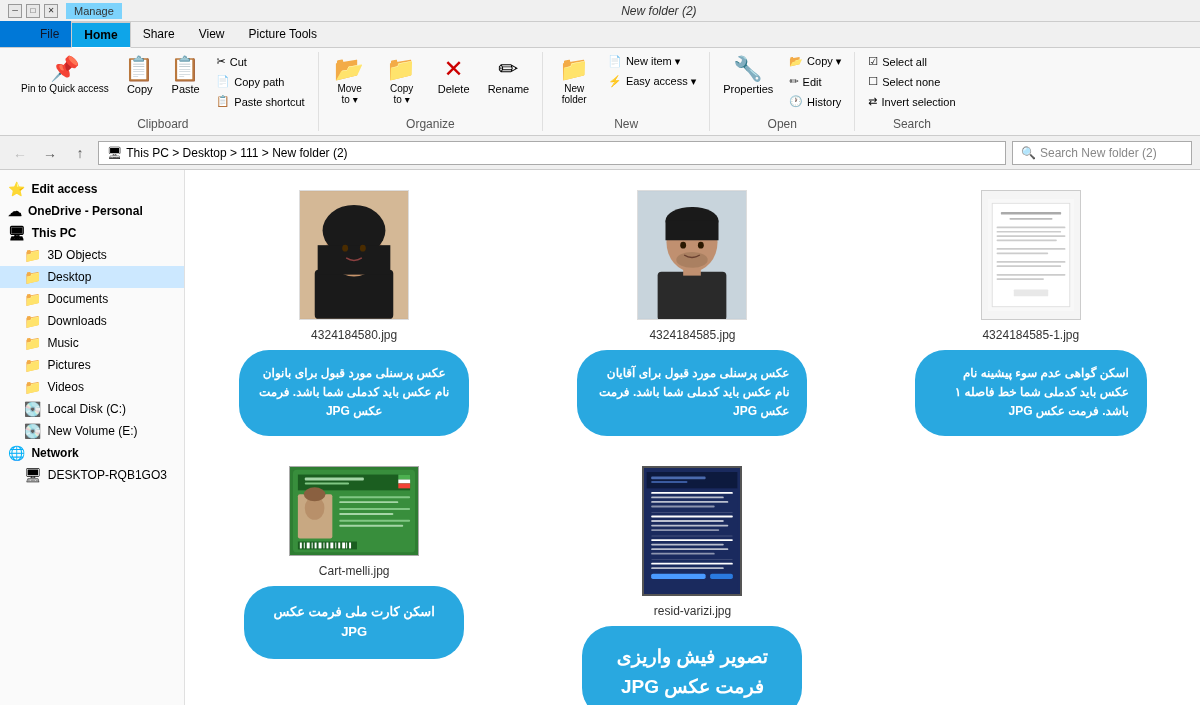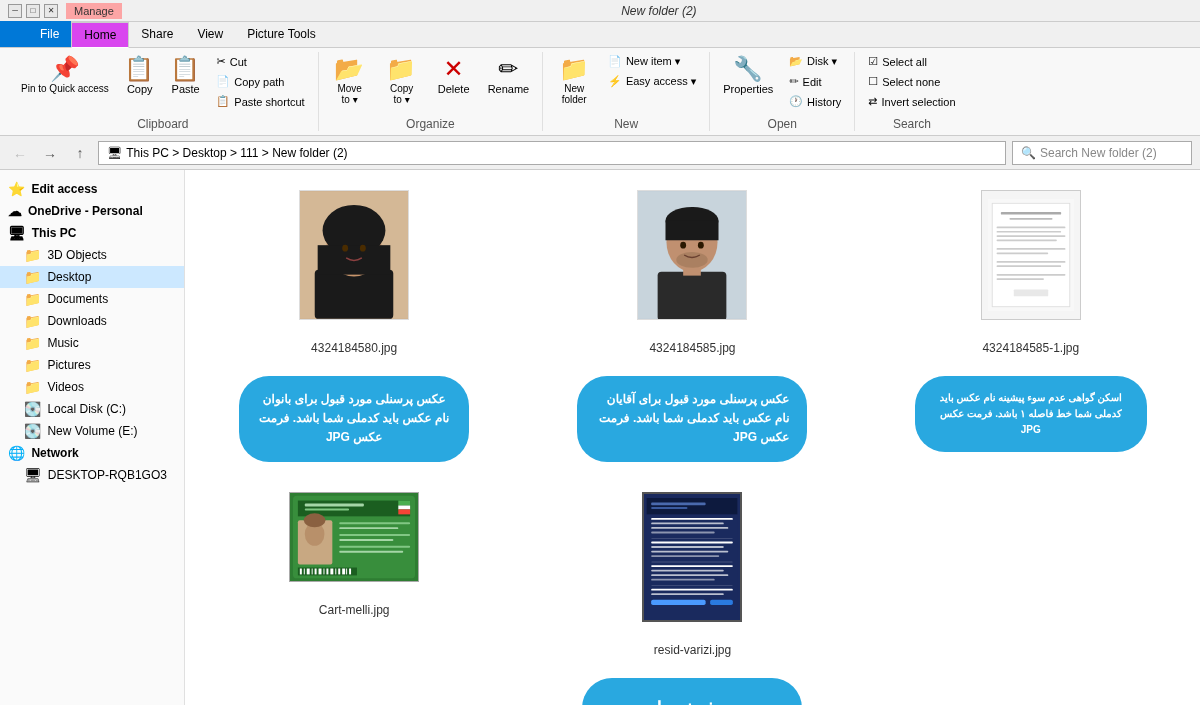--- a/index.html
+++ b/index.html
@@ -12,40 +12,40 @@
       display: flex;
       align-items: center;
       padding: 0 8px;
       border-bottom: 1px solid #ccc;
       font-size: 11px;
       color: #333;
     }
     .title-bar-icons { display: flex; gap: 4px; margin-right: 8px; }
     .title-bar-icon { width: 14px; height: 14px; border: 1px solid #999; display: flex; align-items: center; justify-content: center; font-size: 8px; cursor: pointer; background: #e8e8e8; }
     .title-bar-title { flex: 1; text-align: center; font-size: 12px; font-weight: normal; font-style: italic; }
-    .tab-manage { background: #fca5a5; padding: 2px 8px; font-size: 11px; margin-right: 4px; }
+    .tab-manage { background: #7dd3fc; padding: 2px 8px; font-size: 11px; margin-right: 4px; }
 
     
     .ribbon-tabs {
       background: #f0f0f0;
       display: flex;
       align-items: flex-end;
       height: 26px;
       border-bottom: 1px solid #ccc;
     }
     .ribbon-tab {
       padding: 4px 12px;
       cursor: pointer;
       font-size: 12px;
       height: 26px;
       display: flex;
       align-items: center;
     }
-    .ribbon-tab.active { background: #d946ef; border: 1px solid #ccc; border-bottom: 1px solid #fff; margin-bottom: -1px; }
-    .ribbon-tab.file { background: #0078d7; color: #ffffff; height: 26px; padding-left: 40px; }
+    .ribbon-tab.active { background: #0ea5e9; border: 1px solid #ccc; border-bottom: 1px solid #fff; margin-bottom: -1px; font-weight: bold; }
+    .ribbon-tab.file { background: #0078d7; color: #0f172a; height: 26px; padding-left: 40px; }
 
     
     .ribbon {
       background: #f8f8f8;
       border-bottom: 1px solid #ccc;
       display: flex;
       align-items: stretch;
       padding: 4px 8px;
       min-height: 88px;
     }
@@ -176,21 +176,21 @@
     
     .file-grid {
       display: grid;
       grid-template-columns: repeat(3, 1fr);
       gap: 30px 40px;
     }
     .file-item {
       display: flex;
       flex-direction: column;
       align-items: center;
-      gap: 21px;
+      gap: 8px;
     }
     .file-thumb {
       width: 120px;
       height: 100px;
       background: #eee;
       display: flex;
       align-items: center;
       justify-content: center;
       overflow: hidden;
       border: 1px solid #ddd;
@@ -315,21 +315,21 @@
 
   <div class="ribbon-group">
     <div class="ribbon-items">
       <div class="ribbon-btn">
         <span class="ribbon-btn-icon">🔧</span>
         <span>Properties</span>
       </div>
       <div class="ribbon-col">
         <div class="ribbon-btn-small">
           <span>📂</span>
-          <span>Disk ▾</span>
+          <span>Copy ▾</span>
         </div>
         <div class="ribbon-btn-small">
           <span>✏</span>
           <span>Edit</span>
         </div>
         <div class="ribbon-btn-small">
           <span>🕐</span>
           <span>History</span>
         </div>
       </div>
@@ -499,21 +499,21 @@
             <rect x="10" y="57" width="80" height="2" fill="#ccc" rx="1"></rect>
             <rect x="10" y="62" width="60" height="2" fill="#ccc" rx="1"></rect>
             <rect x="10" y="72" width="80" height="2" fill="#ccc" rx="1"></rect>
             <rect x="10" y="77" width="75" height="2" fill="#ccc" rx="1"></rect>
             <rect x="10" y="87" width="80" height="2" fill="#ccc" rx="1"></rect>
             <rect x="10" y="92" width="55" height="2" fill="#ccc" rx="1"></rect>
             <rect x="30" y="105" width="40" height="8" fill="#e8e8e8" rx="1"></rect>
           </svg>
         </div>
         <span class="file-name">4324184585-1.jpg</span>
-        <div class="file-bubble" style="font-size:10px;padding:14px 18px;width:232px;">اسکن گواهی عدم سوء پیشینه
+        <div class="file-bubble" style="font-size:12px;padding:14px 18px;width:232px;text-align:right;">اسکن گواهی عدم سوء پیشینه
 نام عکس باید کدملی شما خط فاصله ۱ باشد.
 فرمت عکس JPG</div>
       </div>
 
       <div class="file-item">
         <div class="file-thumb" style="width:130px; height:90px; background:#e8f4e8; border:1px solid #aaa; display:flex; align-items:center; justify-content:center; overflow:hidden;">
           <svg viewBox="0 0 130 90" xmlns="http://www.w3.org/2000/svg" width="130" height="90">
             <rect width="130" height="90" fill="#2e7d32"></rect>
             <rect x="3" y="3" width="124" height="84" fill="#388e3c" rx="4"></rect>
 
@@ -547,20 +547,22 @@
             <rect x="37" y="77" width="2" height="6" fill="white"></rect>
             <rect x="41" y="77" width="3" height="6" fill="white"></rect>
             <rect x="46" y="77" width="1" height="6" fill="white"></rect>
             <rect x="49" y="77" width="2" height="6" fill="white"></rect>
             <rect x="53" y="77" width="3" height="6" fill="white"></rect>
             <rect x="57" y="77" width="1" height="6" fill="white"></rect>
             <rect x="60" y="77" width="2" height="6" fill="white"></rect>
           </svg>
         </div>
         <span class="file-name">Cart-melli.jpg</span>
+        <div class="file-bubble" style="font-size:13px;padding:16px 24px;width:220px;">اسکن کارت ملی
+فرمت عکس JPG</div>
       </div>
 
       <div class="file-item">
         <div class="file-thumb" style="width:100px; height:130px; background:#1a2a5e; border:2px solid #555; overflow:hidden; display:flex; flex-direction:column; padding:4px;">
           <svg viewBox="0 0 100 130" xmlns="http://www.w3.org/2000/svg" width="100" height="130">
             <rect width="100" height="130" fill="#1a2a5e"></rect>
 
             <rect x="0" y="0" width="100" height="18" fill="#0d1a3e"></rect>
             <rect x="5" y="5" width="60" height="3" fill="#4a6aae" rx="1"></rect>
             <rect x="5" y="10" width="40" height="2" fill="#3a5a9e" rx="1"></rect>

